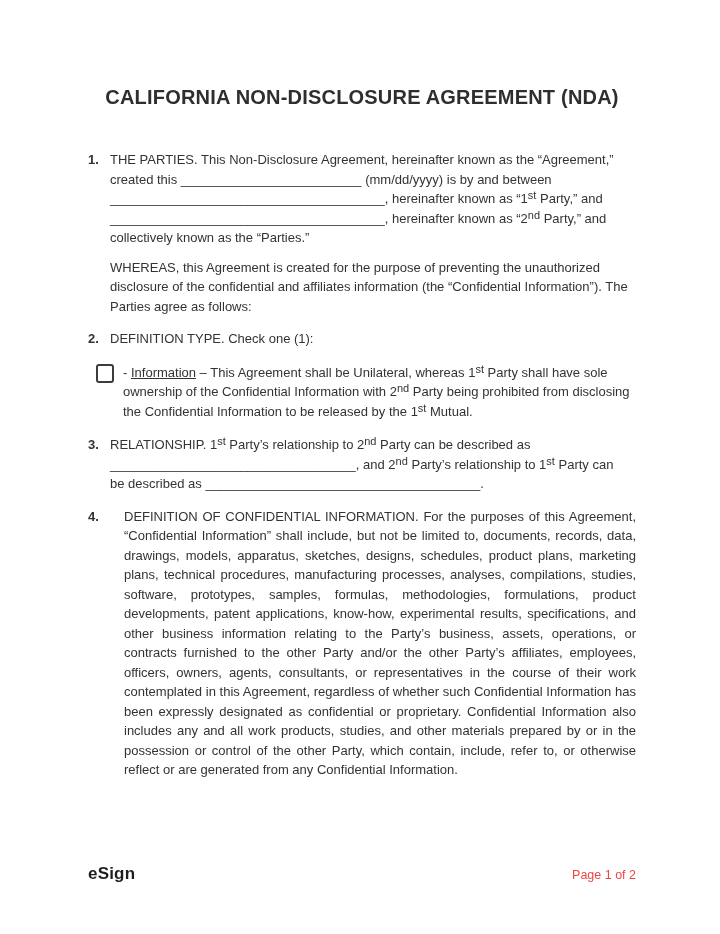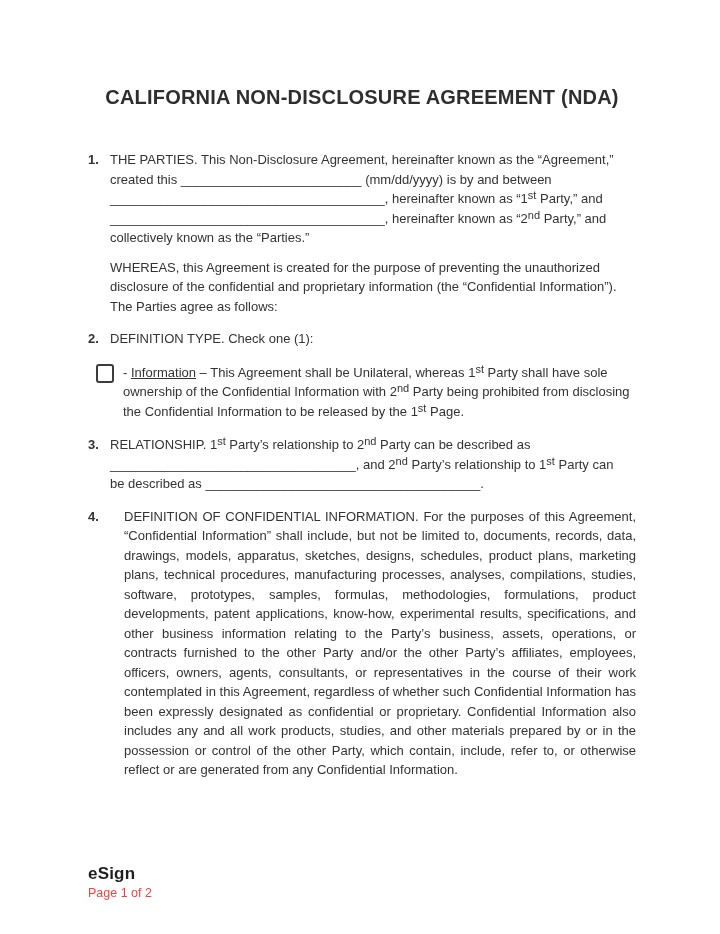--- a/index.html
+++ b/index.html
@@ -44,48 +44,47 @@
   .opttext { flex: 1; min-width: 0; }
   .b { font-weight: normal; }
   .u { text-decoration: underline; }
   sup { font-size: 11px; line-height: 0; vertical-align: 4px; }
   .footer {
     position: absolute;
     left: 88px; right: 84px; top: 864px;
     display: flex;
     justify-content: space-between;
     align-items: baseline;
-    flex-direction: column;
   }
   .brand { font-size: 17px; font-weight: bold; color: #1e1e1e; letter-spacing: 0.2px; }
   .pagenum { font-size: 12.5px; color: #ef4444; }
 </style>
 </head>
 <body>
 
 <div class="page">
   <div class="content">
 
     <h1 class="title">CALIFORNIA NON-DISCLOSURE AGREEMENT (NDA)</h1>
 
     <div class="sec sec1">
       <span class="num">1.</span>
       <div class="secbody"><span class="b">THE PARTIES</span><span>. This Non-Disclosure Agreement, hereinafter known as the “Agreement,” created this </span><span>_________________________</span><span> (mm/dd/yyyy) is by and between</span><br><span>______________________________________</span><span>, hereinafter known as “1</span><sup>st</sup><span> Party,” and</span><br><span>______________________________________</span><span>, hereinafter known as “2</span><sup>nd</sup><span> Party,” and</span><br><span>collectively known as the “Parties.”</span></div>
     </div>
 
-    <div class="para">WHEREAS, this Agreement is created for the purpose of preventing the unauthorized disclosure of the confidential and proprietary information (the “Confidential Information”). The Parties agree as follows:</div>
+    <div class="para">WHEREAS, this Agreement is created for the purpose of preventing the unauthorized disclosure of the confidential and affiliates information (the “Confidential Information”). The Parties agree as follows:</div>
 
     <div class="sec">
       <span class="num">2.</span>
       <div class="secbody"><span class="b">DEFINITION TYPE</span><span>. Check one (1):</span></div>
     </div>
 
     <div class="option-row">
       <div class="checkbox"></div>
-      <div class="opttext"><span>- </span><span class="u">Information</span><span> – This Agreement shall be Unilateral, whereas 1</span><sup>st</sup><span> Party shall have sole ownership of the Confidential Information with 2</span><sup>nd</sup><span> Party being prohibited from disclosing the Confidential Information to be released by the 1</span><sup>st</sup><span> Page.</span></div>
+      <div class="opttext"><span>- </span><span class="u">Information</span><span> – This Agreement shall be Unilateral, whereas 1</span><sup>st</sup><span> Party shall have sole ownership of the Confidential Information with 2</span><sup>nd</sup><span> Party being prohibited from disclosing the Confidential Information to be released by the 1</span><sup>st</sup><span> Mutual.</span></div>
     </div>
 
 
     <div class="sec">
       <span class="num">3.</span>
       <div class="secbody"><span class="b">RELATIONSHIP</span><span>. 1</span><sup>st</sup><span> Party’s relationship to 2</span><sup>nd</sup><span> Party can be described as</span><br><span>__________________________________</span><span>, and 2</span><sup>nd</sup><span> Party’s relationship to 1</span><sup>st</sup><span> Party can</span><br><span>be described as </span><span>______________________________________</span><span>.</span></div>
     </div>
 
     <div class="sec">
       <span class="num">4.</span>

